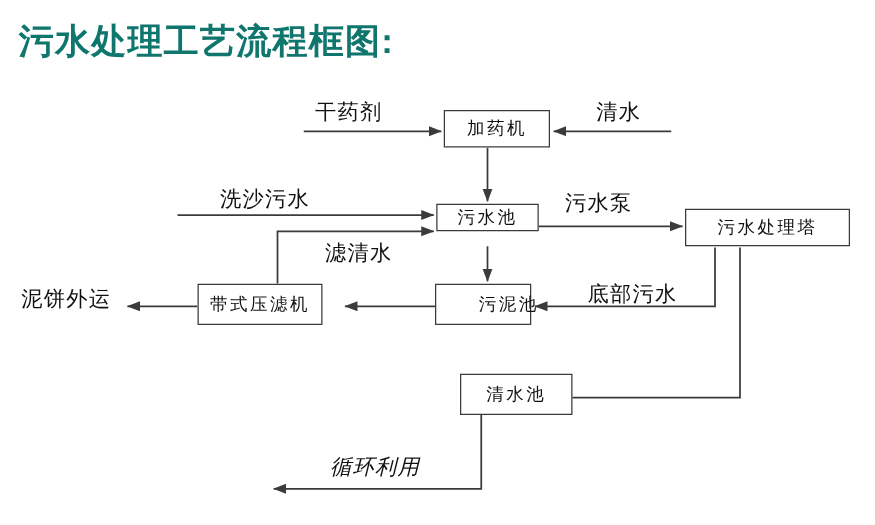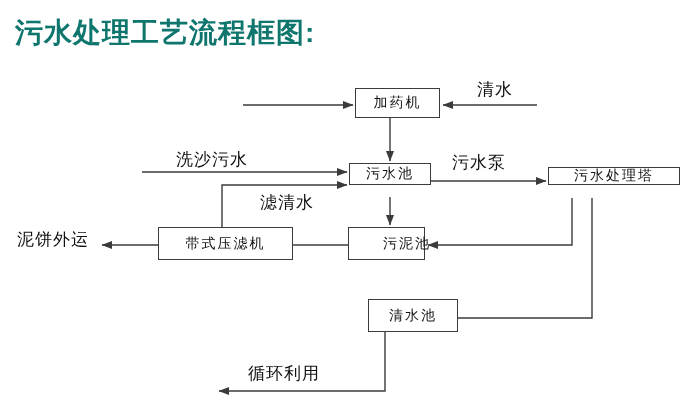--- a/index.html
+++ b/index.html
@@ -54,33 +54,33 @@
   }
   .edge-label{
     position:absolute;
     font-size:17px;
     color:var(--text);
     letter-spacing:1px;
     white-space:nowrap;
   }
   #n-dosing{left:355px;top:88px;width:85px;height:30px;}
   #n-sewage{left:349px;top:163px;width:82px;height:22px;}
-  #n-tower{left:548px;top:167px;width:132px;height:18px;}
-  #n-press{left:158px;top:227px;width:135px;height:33px;}
+  #n-tower{left:548px;top:167px;width:132px;height:30px;}
+  #n-press{left:158px;top:227px;width:100px;height:33px;}
   #n-sludge{left:348px;top:227px;width:77px;height:33px;padding-left:41px;}
   #n-clear{left:340px;top:299px;width:90px;height:33px;margin-left:28px;}
   #l-dry{left:252px;top:78px;}
   #l-clearwater{left:477px;top:78px;}
   #l-sandwash{left:176px;top:148px;}
   #l-filtered{left:260px;top:191px;}
   #l-sewagepump{left:452px;top:151px;}
   #l-sludgepump{left:287px;top:224px;}
   #l-bottomsewage{left:470px;top:224px;}
   #l-mudcake{left:17px;top:228px;}
-  #l-recycle{left:248px;top:362px;}
+  #l-recycle{left:264px;top:362px;font-style:italic;}
 </style>
 </head>
 <body>
 
 <div id="canvas">
 
   <div class="title">污水处理工艺流程框图:</div>
 
   <svg class="edges" viewBox="0 0 700 420" xmlns="http://www.w3.org/2000/svg">
     <defs>
@@ -114,20 +114,22 @@
     <path d="M385,332 L385,391 L219,391" marker-end="url(#arw)"></path>
   </svg>
 
   <div class="node" id="n-dosing">加药机</div>
   <div class="node" id="n-sewage">污水池</div>
   <div class="node" id="n-tower">污水处理塔</div>
   <div class="node" id="n-press">带式压滤机</div>
   <div class="node" id="n-sludge">污泥池</div>
   <div class="node" id="n-clear">清水池</div>
 
+  <div class="edge-label" id="l-dry">干药剂</div>
   <div class="edge-label" id="l-clearwater">清水</div>
   <div class="edge-label" id="l-sandwash">洗沙污水</div>
   <div class="edge-label" id="l-sewagepump">污水泵</div>
   <div class="edge-label" id="l-filtered">滤清水</div>
+  <div class="edge-label" id="l-bottomsewage">底部污水</div>
   <div class="edge-label" id="l-mudcake">泥饼外运</div>
   <div class="edge-label" id="l-recycle">循环利用</div>
 
 </div>
 
 </body></html>

